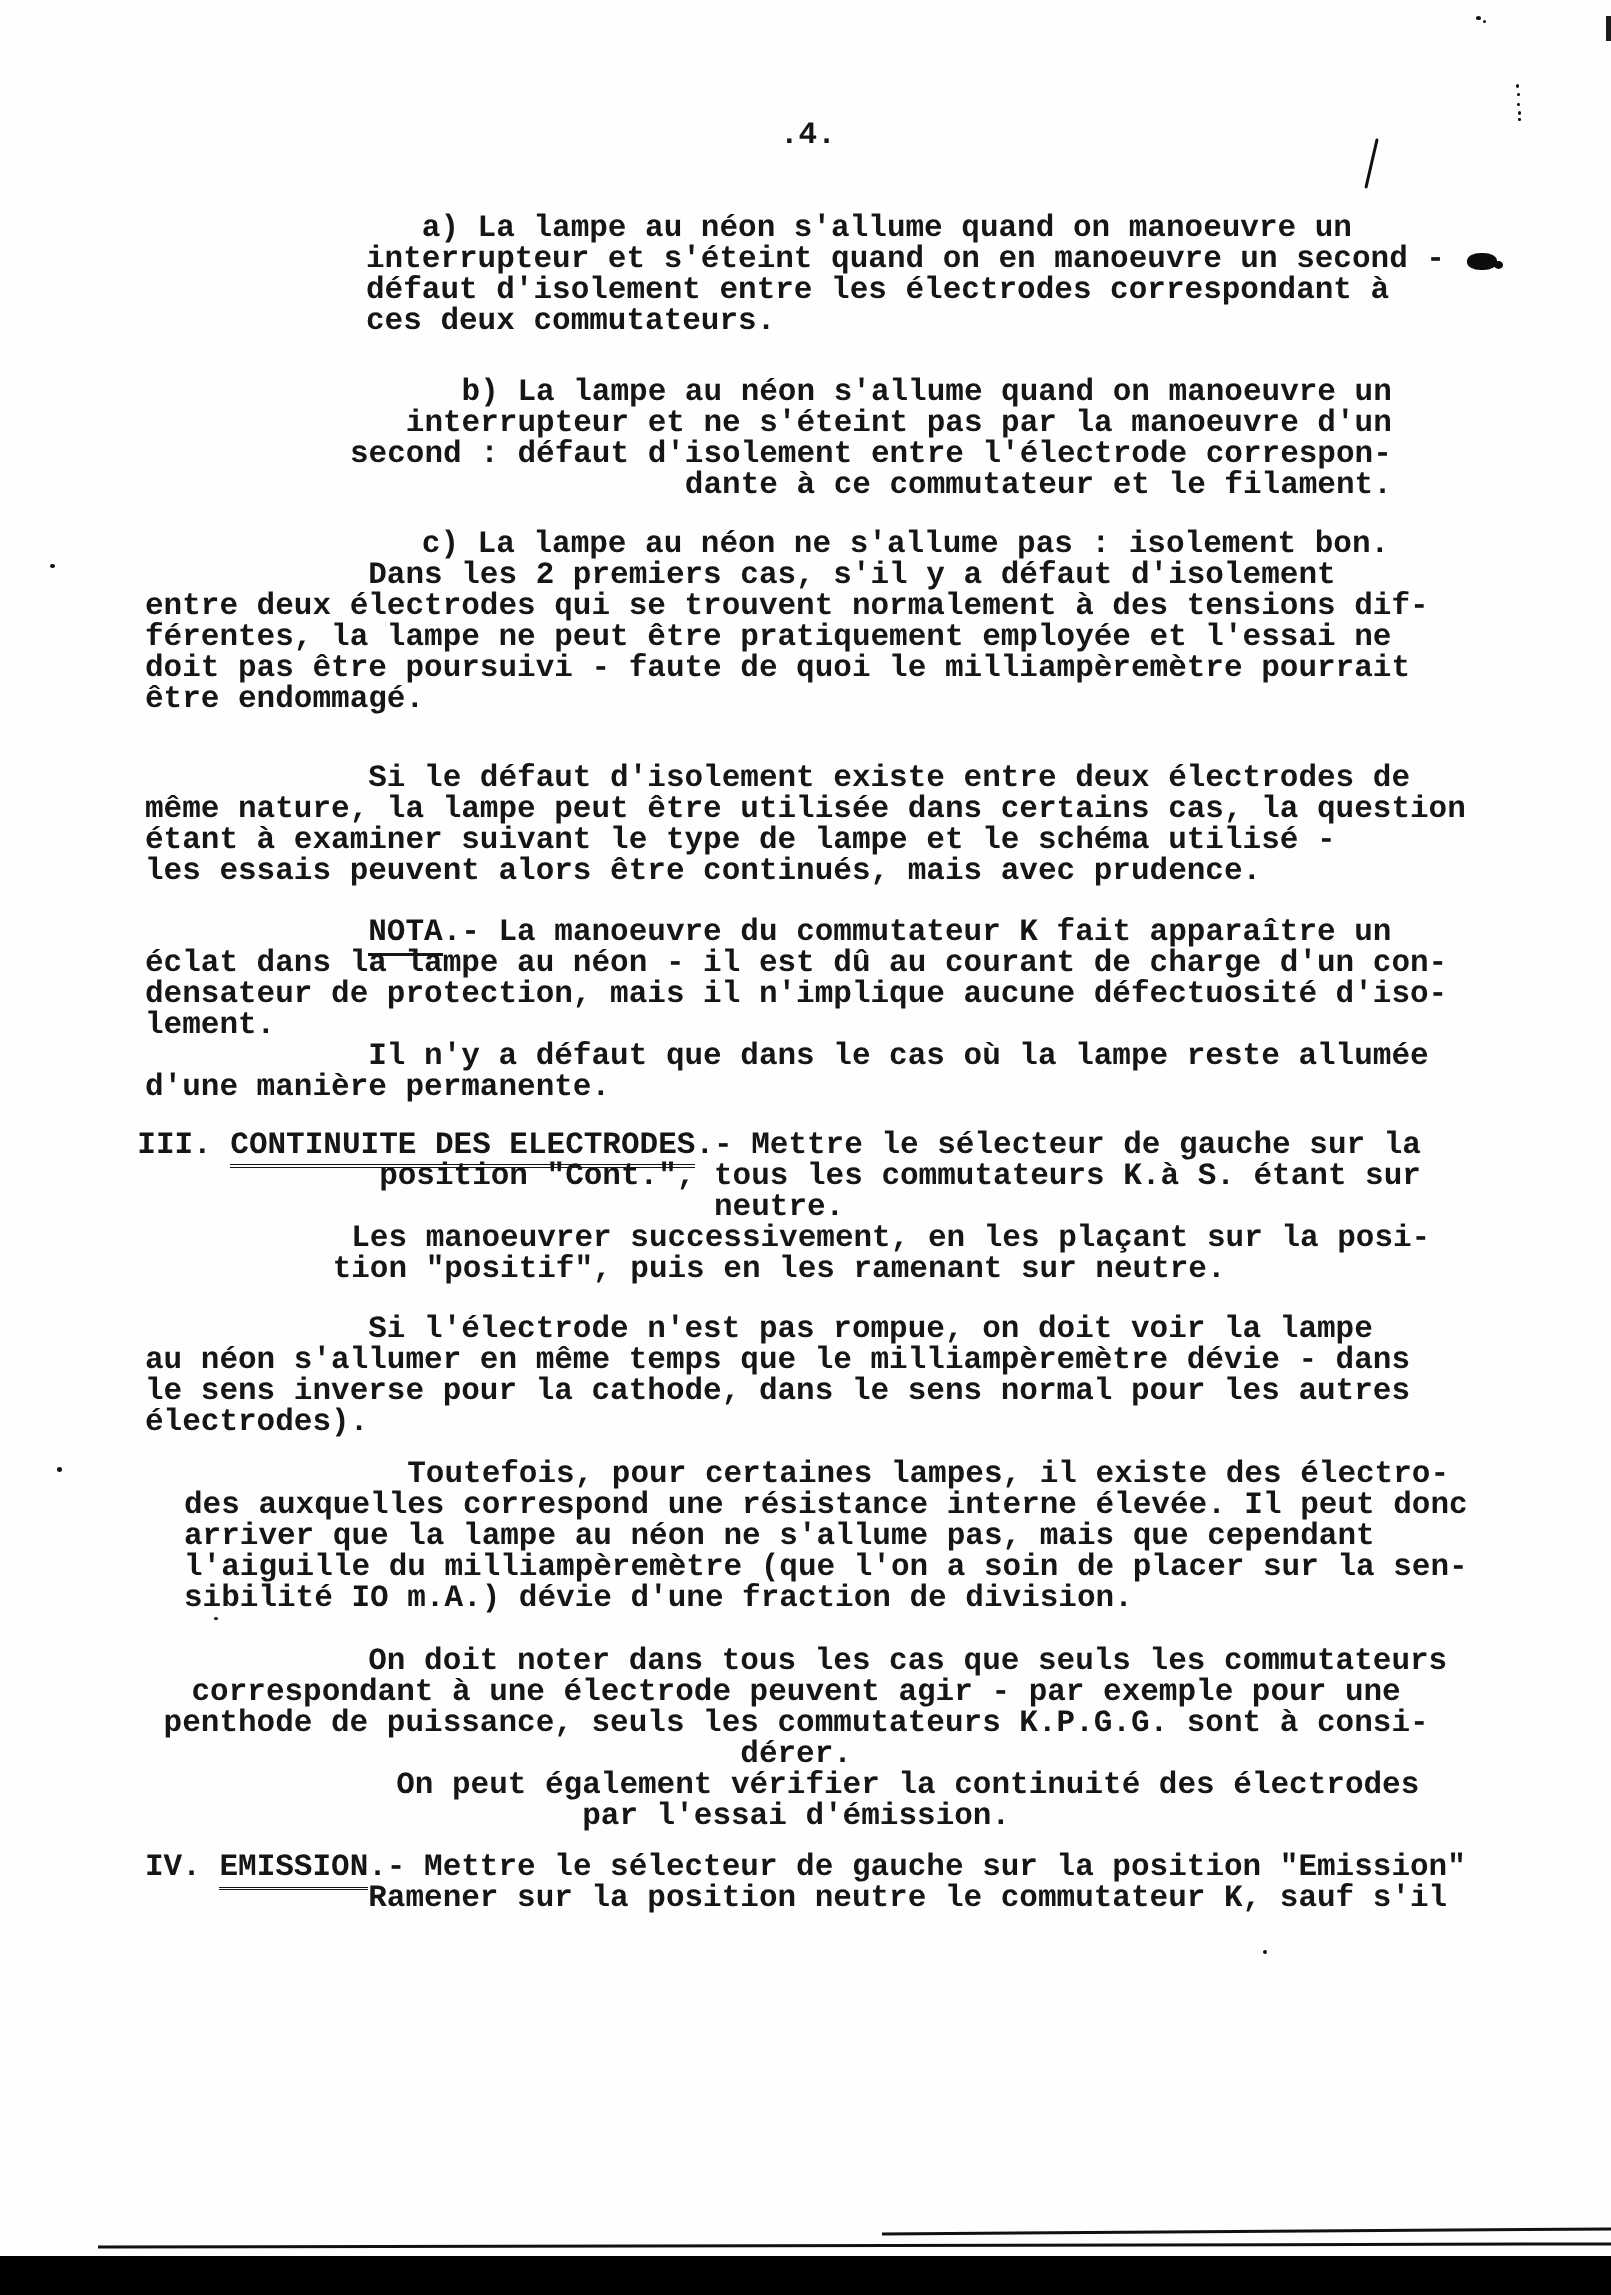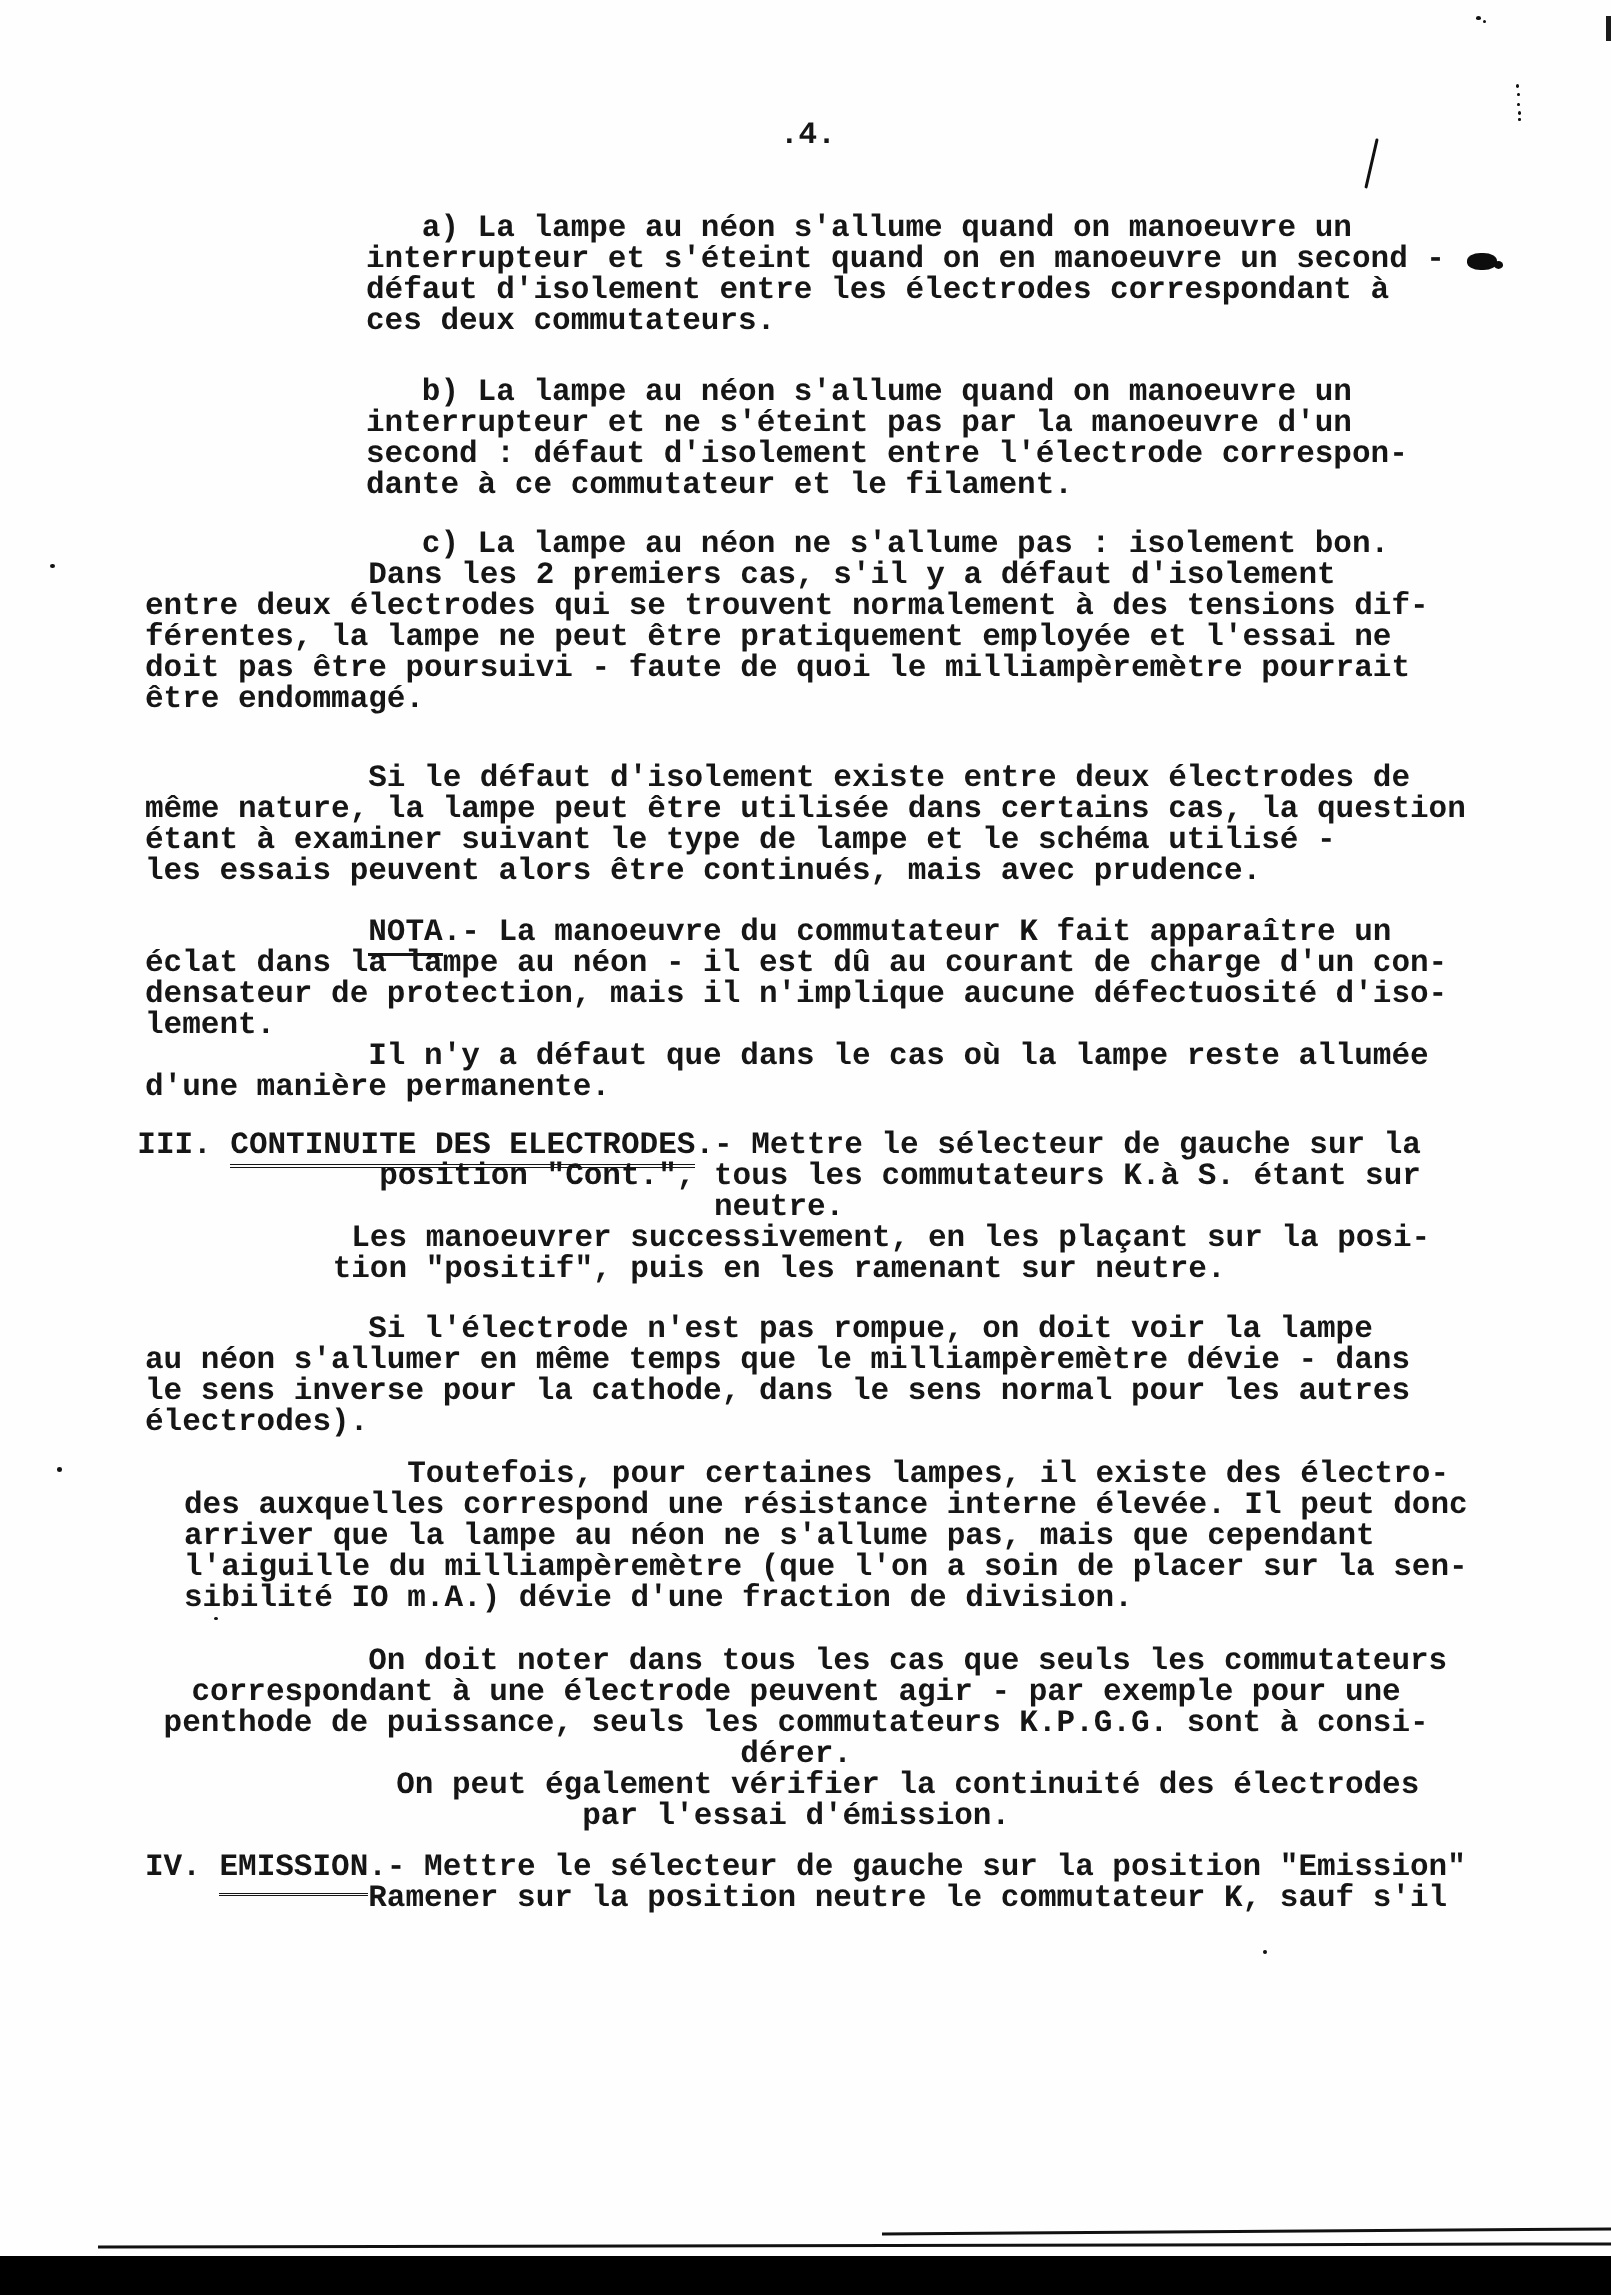--- a/index.html
+++ b/index.html
@@ -15,34 +15,34 @@
     font-weight:700;
     font-size:31px;
     line-height:31px;
     color:#161616;
     letter-spacing:0;
     text-rendering:geometricPrecision;
   }
   
   #page-number{left:780px;top:120px;}
   #para-a{left:366px;top:213px;}
-  #para-b{left:366px;top:377px;}
+  #para-b{left:350px;top:377px;text-align:right;}
   #para-c{left:366px;top:529px;}
   #para-dans{left:145px;top:560px;}
   #para-si-defaut{left:145px;top:763px;}
   #para-nota{left:145px;top:917px;}
   #sec-iii{left:128px;top:1130px;text-align:center;}
   #para-si-electrode{left:145px;top:1314px;}
   #para-toutefois{left:145px;top:1459px;margin-left:39px;}
   #para-on-doit{left:145px;top:1646px;text-align:center;}
   #sec-iv{left:145px;top:1852px;}
 
   .u-nota{border-bottom:3.3px solid #161616;padding-bottom:3px;}
   .u-sec3{border-bottom:4.6px double #161616;padding-bottom:0.7px;}
-  .u-sec4{border-bottom:3.9px double #161616;padding-bottom:8px;}
+  .u-sec4{border-bottom:3.9px double #161616;padding-bottom:2px;}
 
   
   .art{position:absolute;background:#111;}
   .dot{border-radius:50%;}
   #art-slash{left:1370px;top:138px;width:3.3px;height:51px;transform:rotate(13deg);border-radius:2px;}
   #art-d1{left:1476px;top:15.7px;width:5.2px;height:3.9px;}
   #art-d2{left:1483px;top:19.6px;width:3.3px;height:3.3px;}
   #art-c1{left:1516px;top:84px;width:3.3px;height:3.9px;}
   #art-c2{left:1517px;top:93px;width:2.6px;height:3.3px;}
   #art-c3{left:1517px;top:103px;width:2.6px;height:3.3px;}

